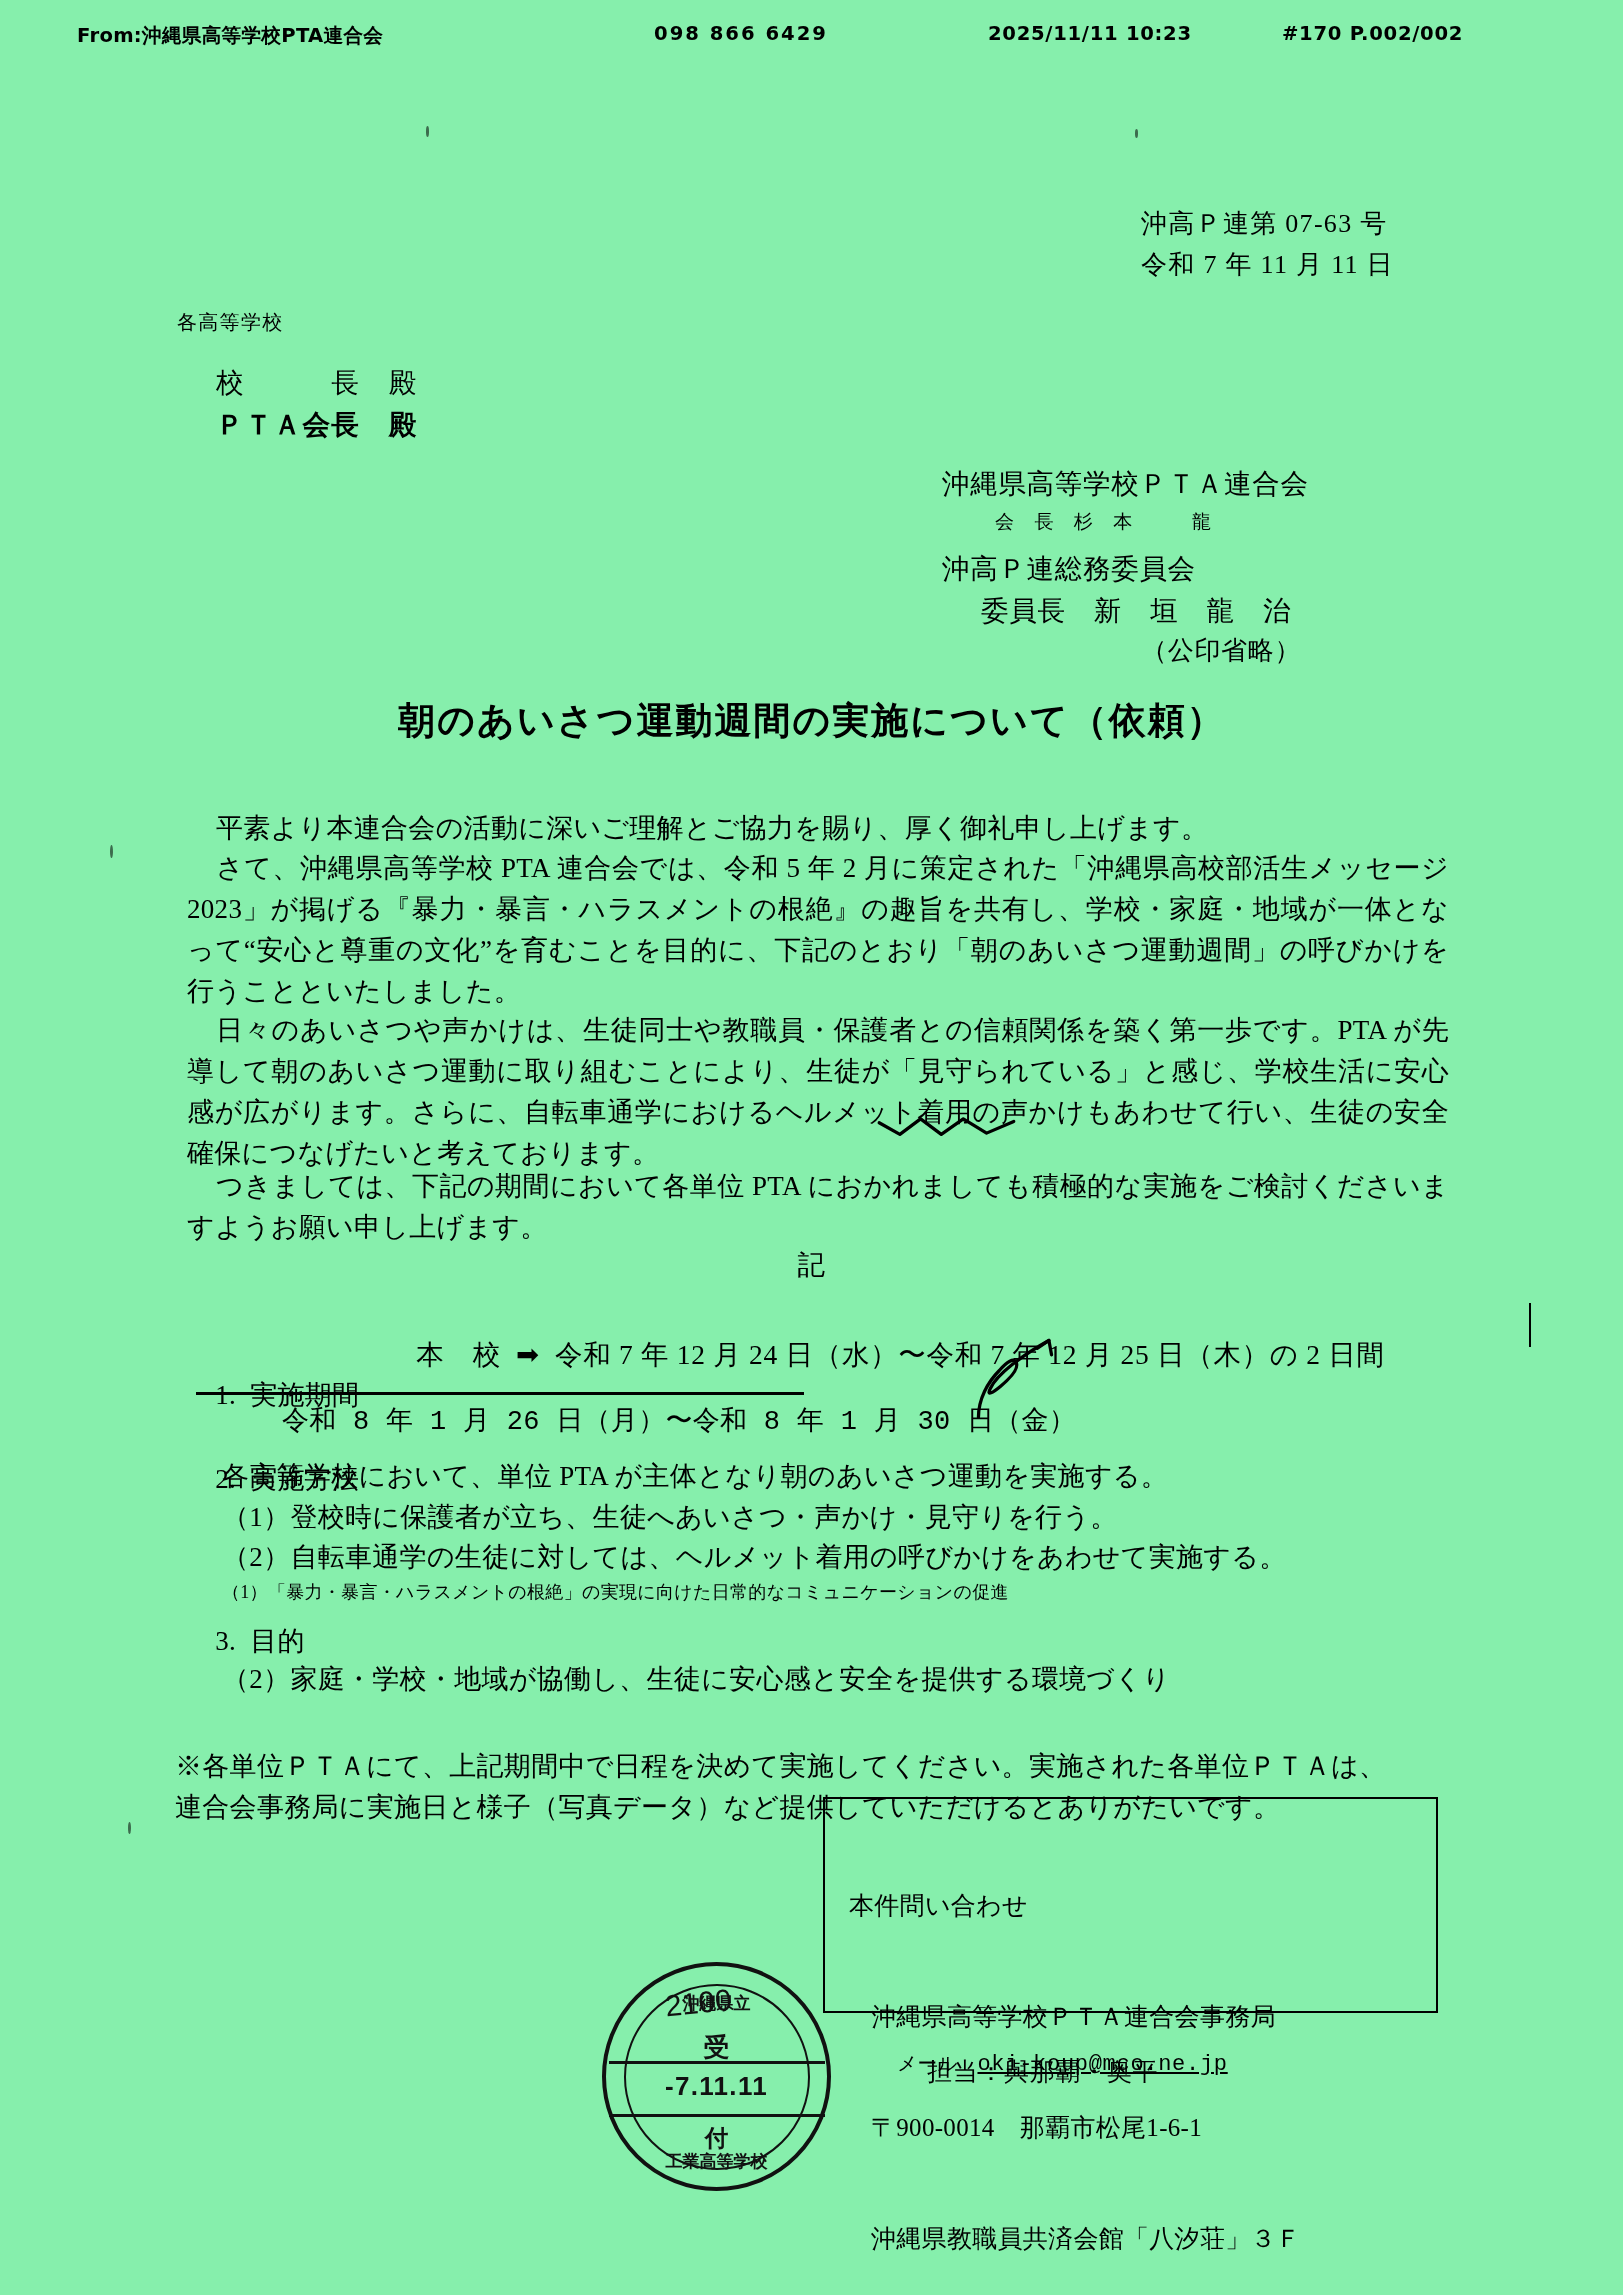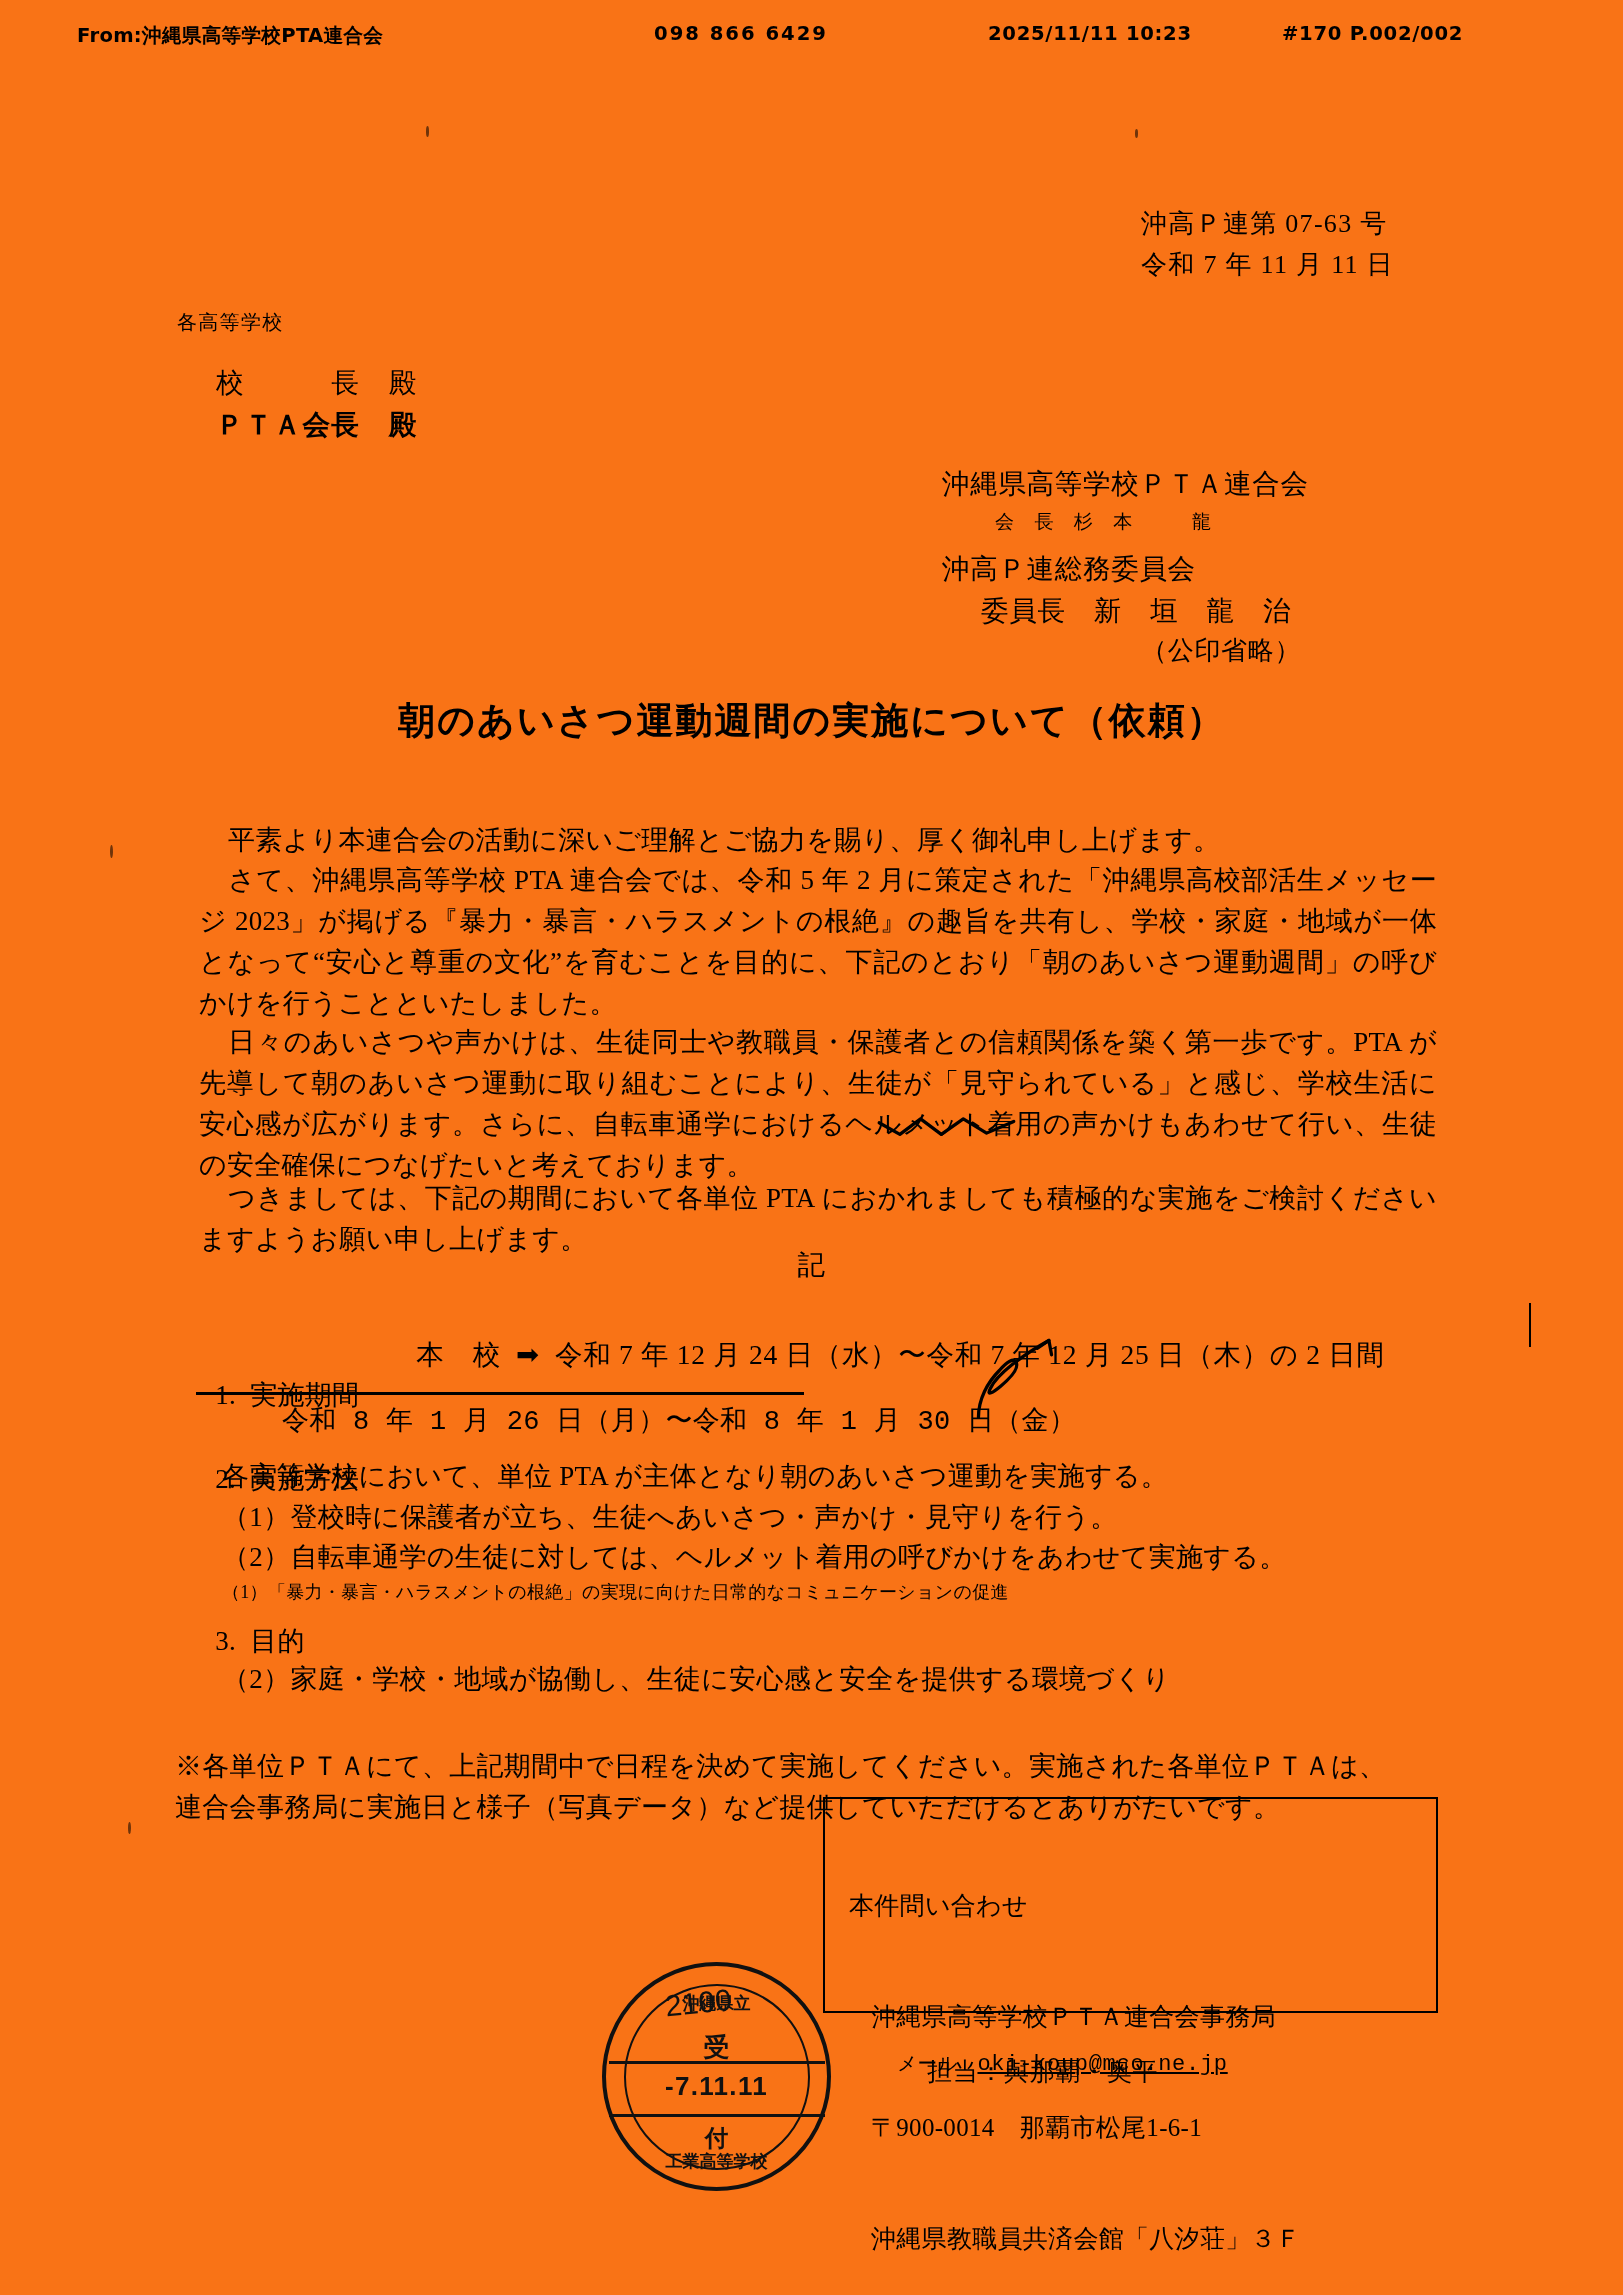--- a/index.html
+++ b/index.html
@@ -8,21 +8,21 @@
     background: #ffffff;
   }
   body {
     font-family: "Liberation Serif", "DejaVu Serif", serif;
     color: #000000;
   }
   .page {
     position: relative;
     width: 1624px;
     height: 2295px;
-    background: #f97316;
+    background: #86efac;
     overflow: hidden;
   }
 
   
   .fax-header {
     position: absolute;
     top: 22px;
     left: 0;
     width: 1624px;
     height: 29px;
@@ -69,21 +69,21 @@
 
   .body-block {
     position: absolute;
     left: 187px;
     width: 1262px;
     font-size: 27px;
     line-height: 41px;
     letter-spacing: 0.3px;
     text-align: justify;
   }
-  .body-block p { margin: 12px; }
+  .body-block p { margin: 0; }
   .body-block p.ind { text-indent: 29px; }
 
   .para1 { top: 808px; }
   .para2 { top: 848px; }
   .para3 { top: 1010px; }
   .para4 { top: 1166px; }
 
   .ki {
     left: 0; top: 1247px; width: 1624px;
     text-align: center;

